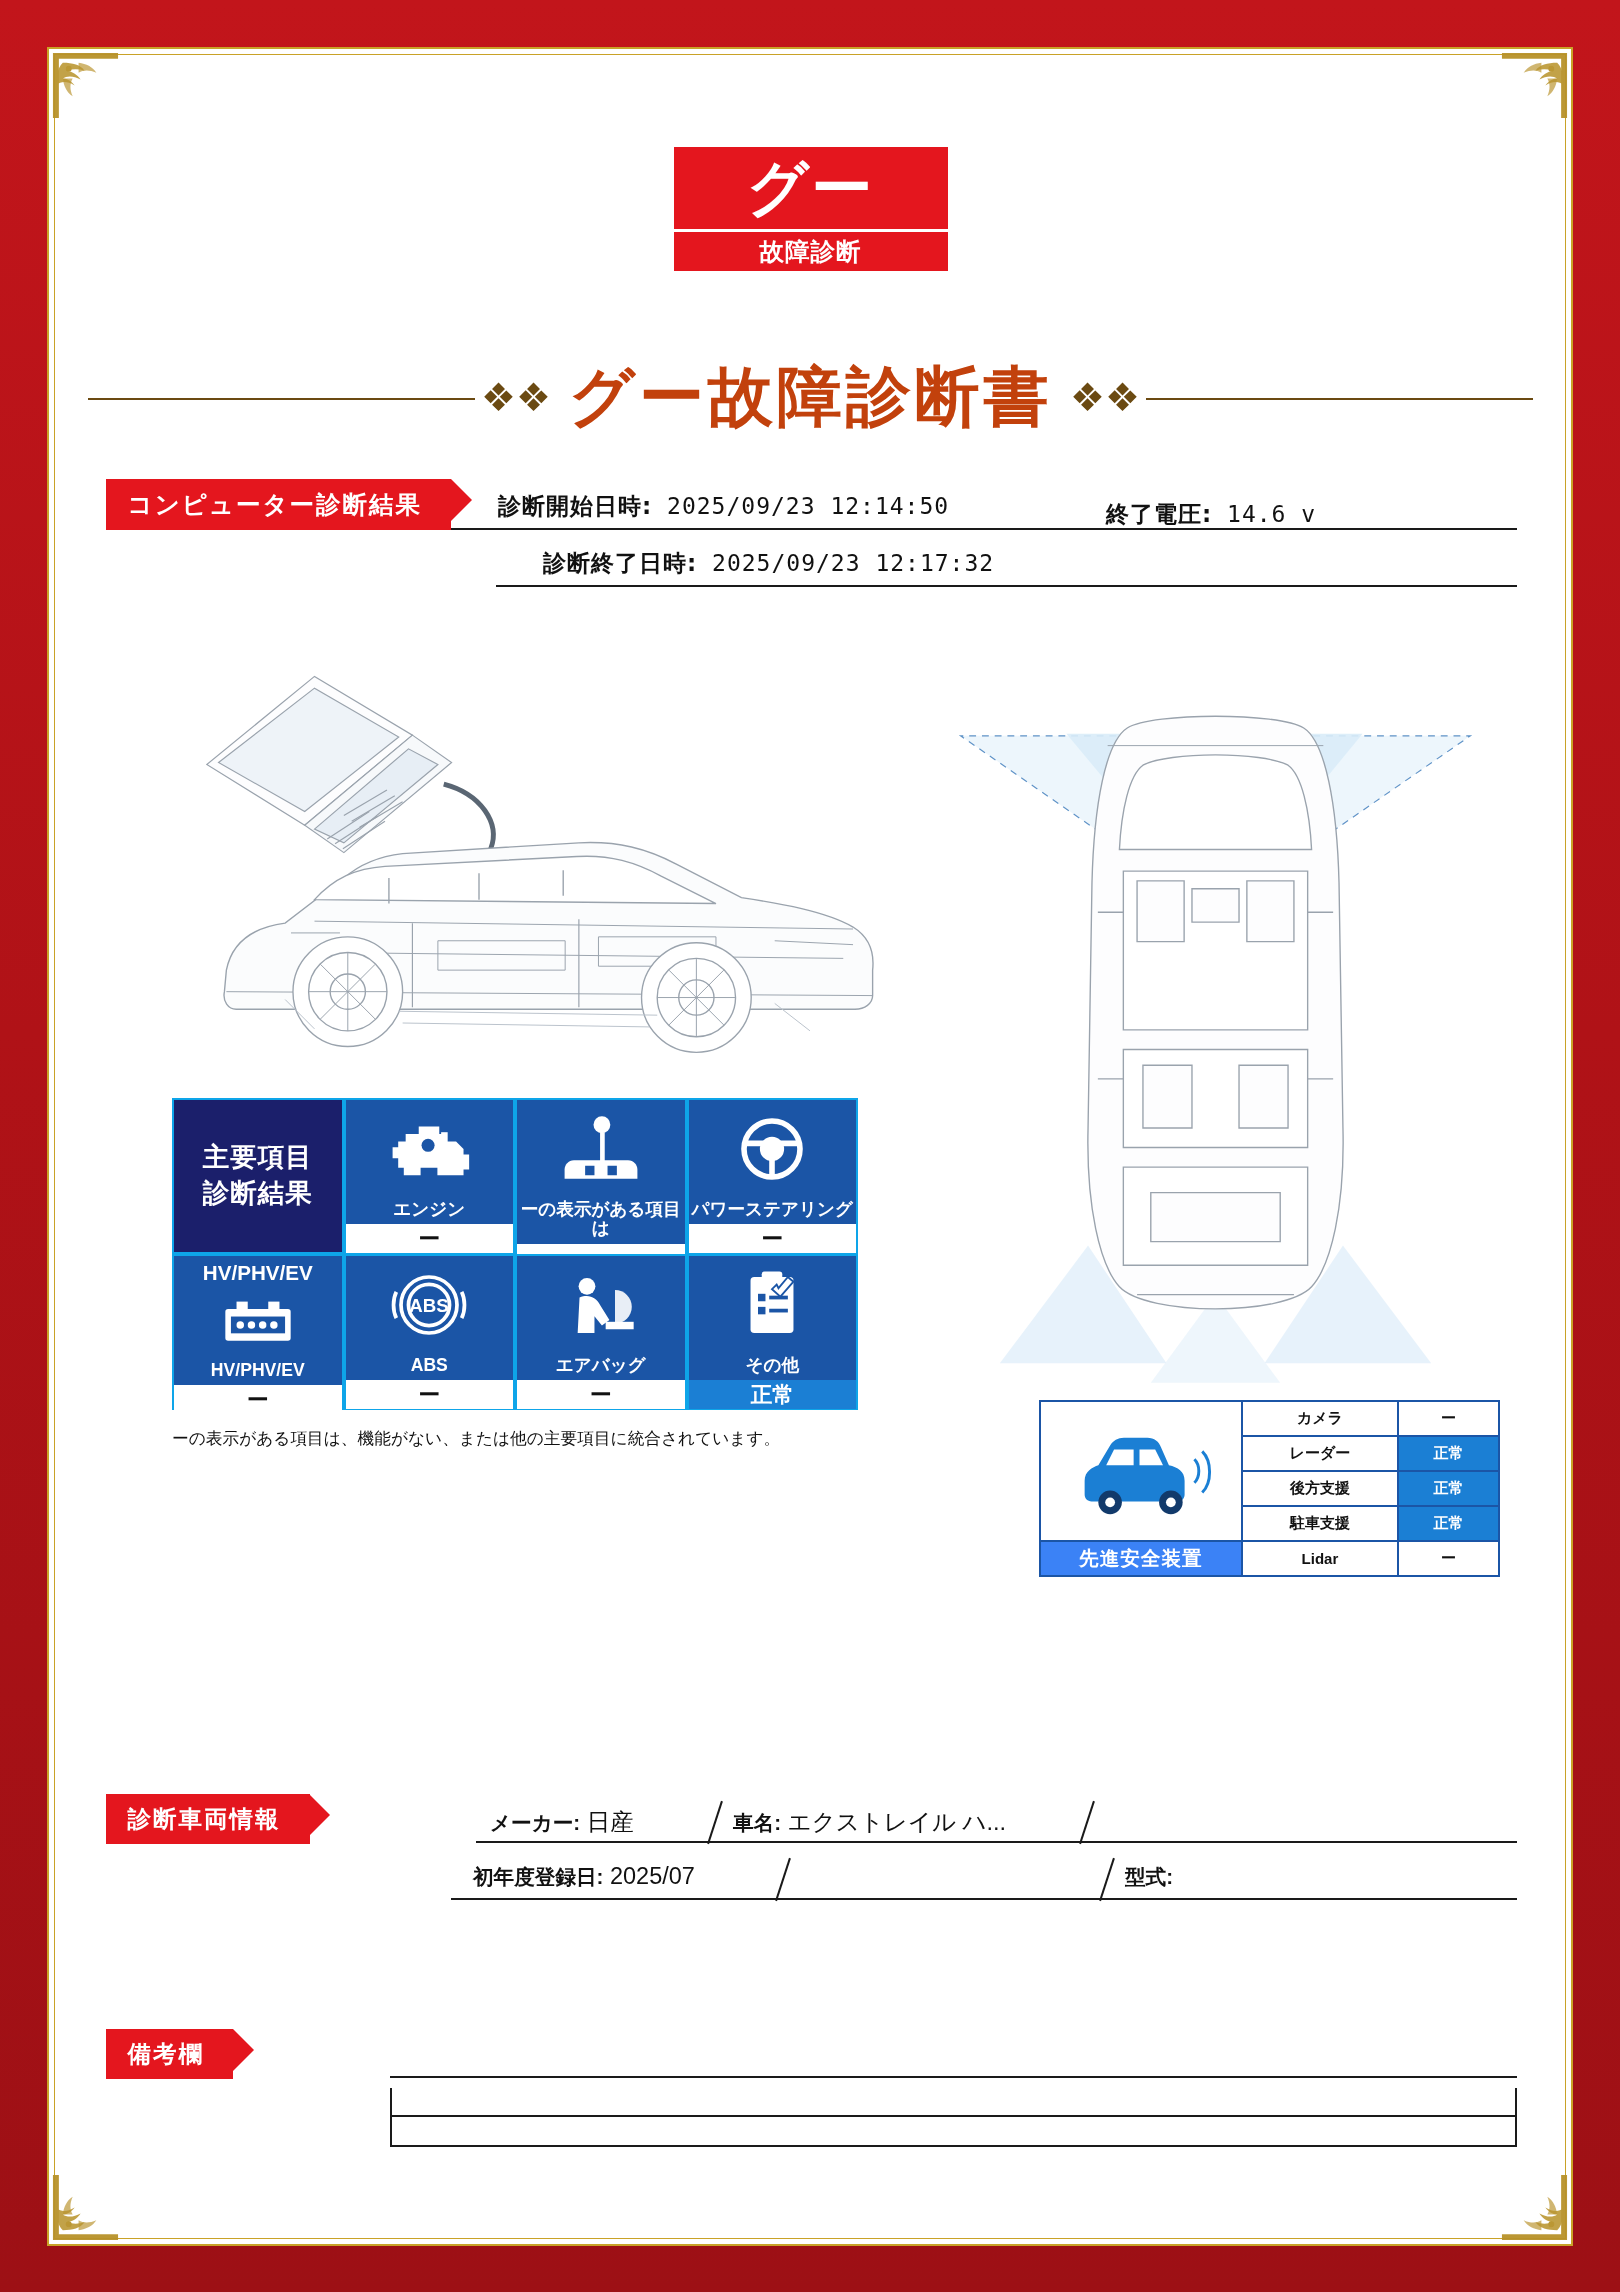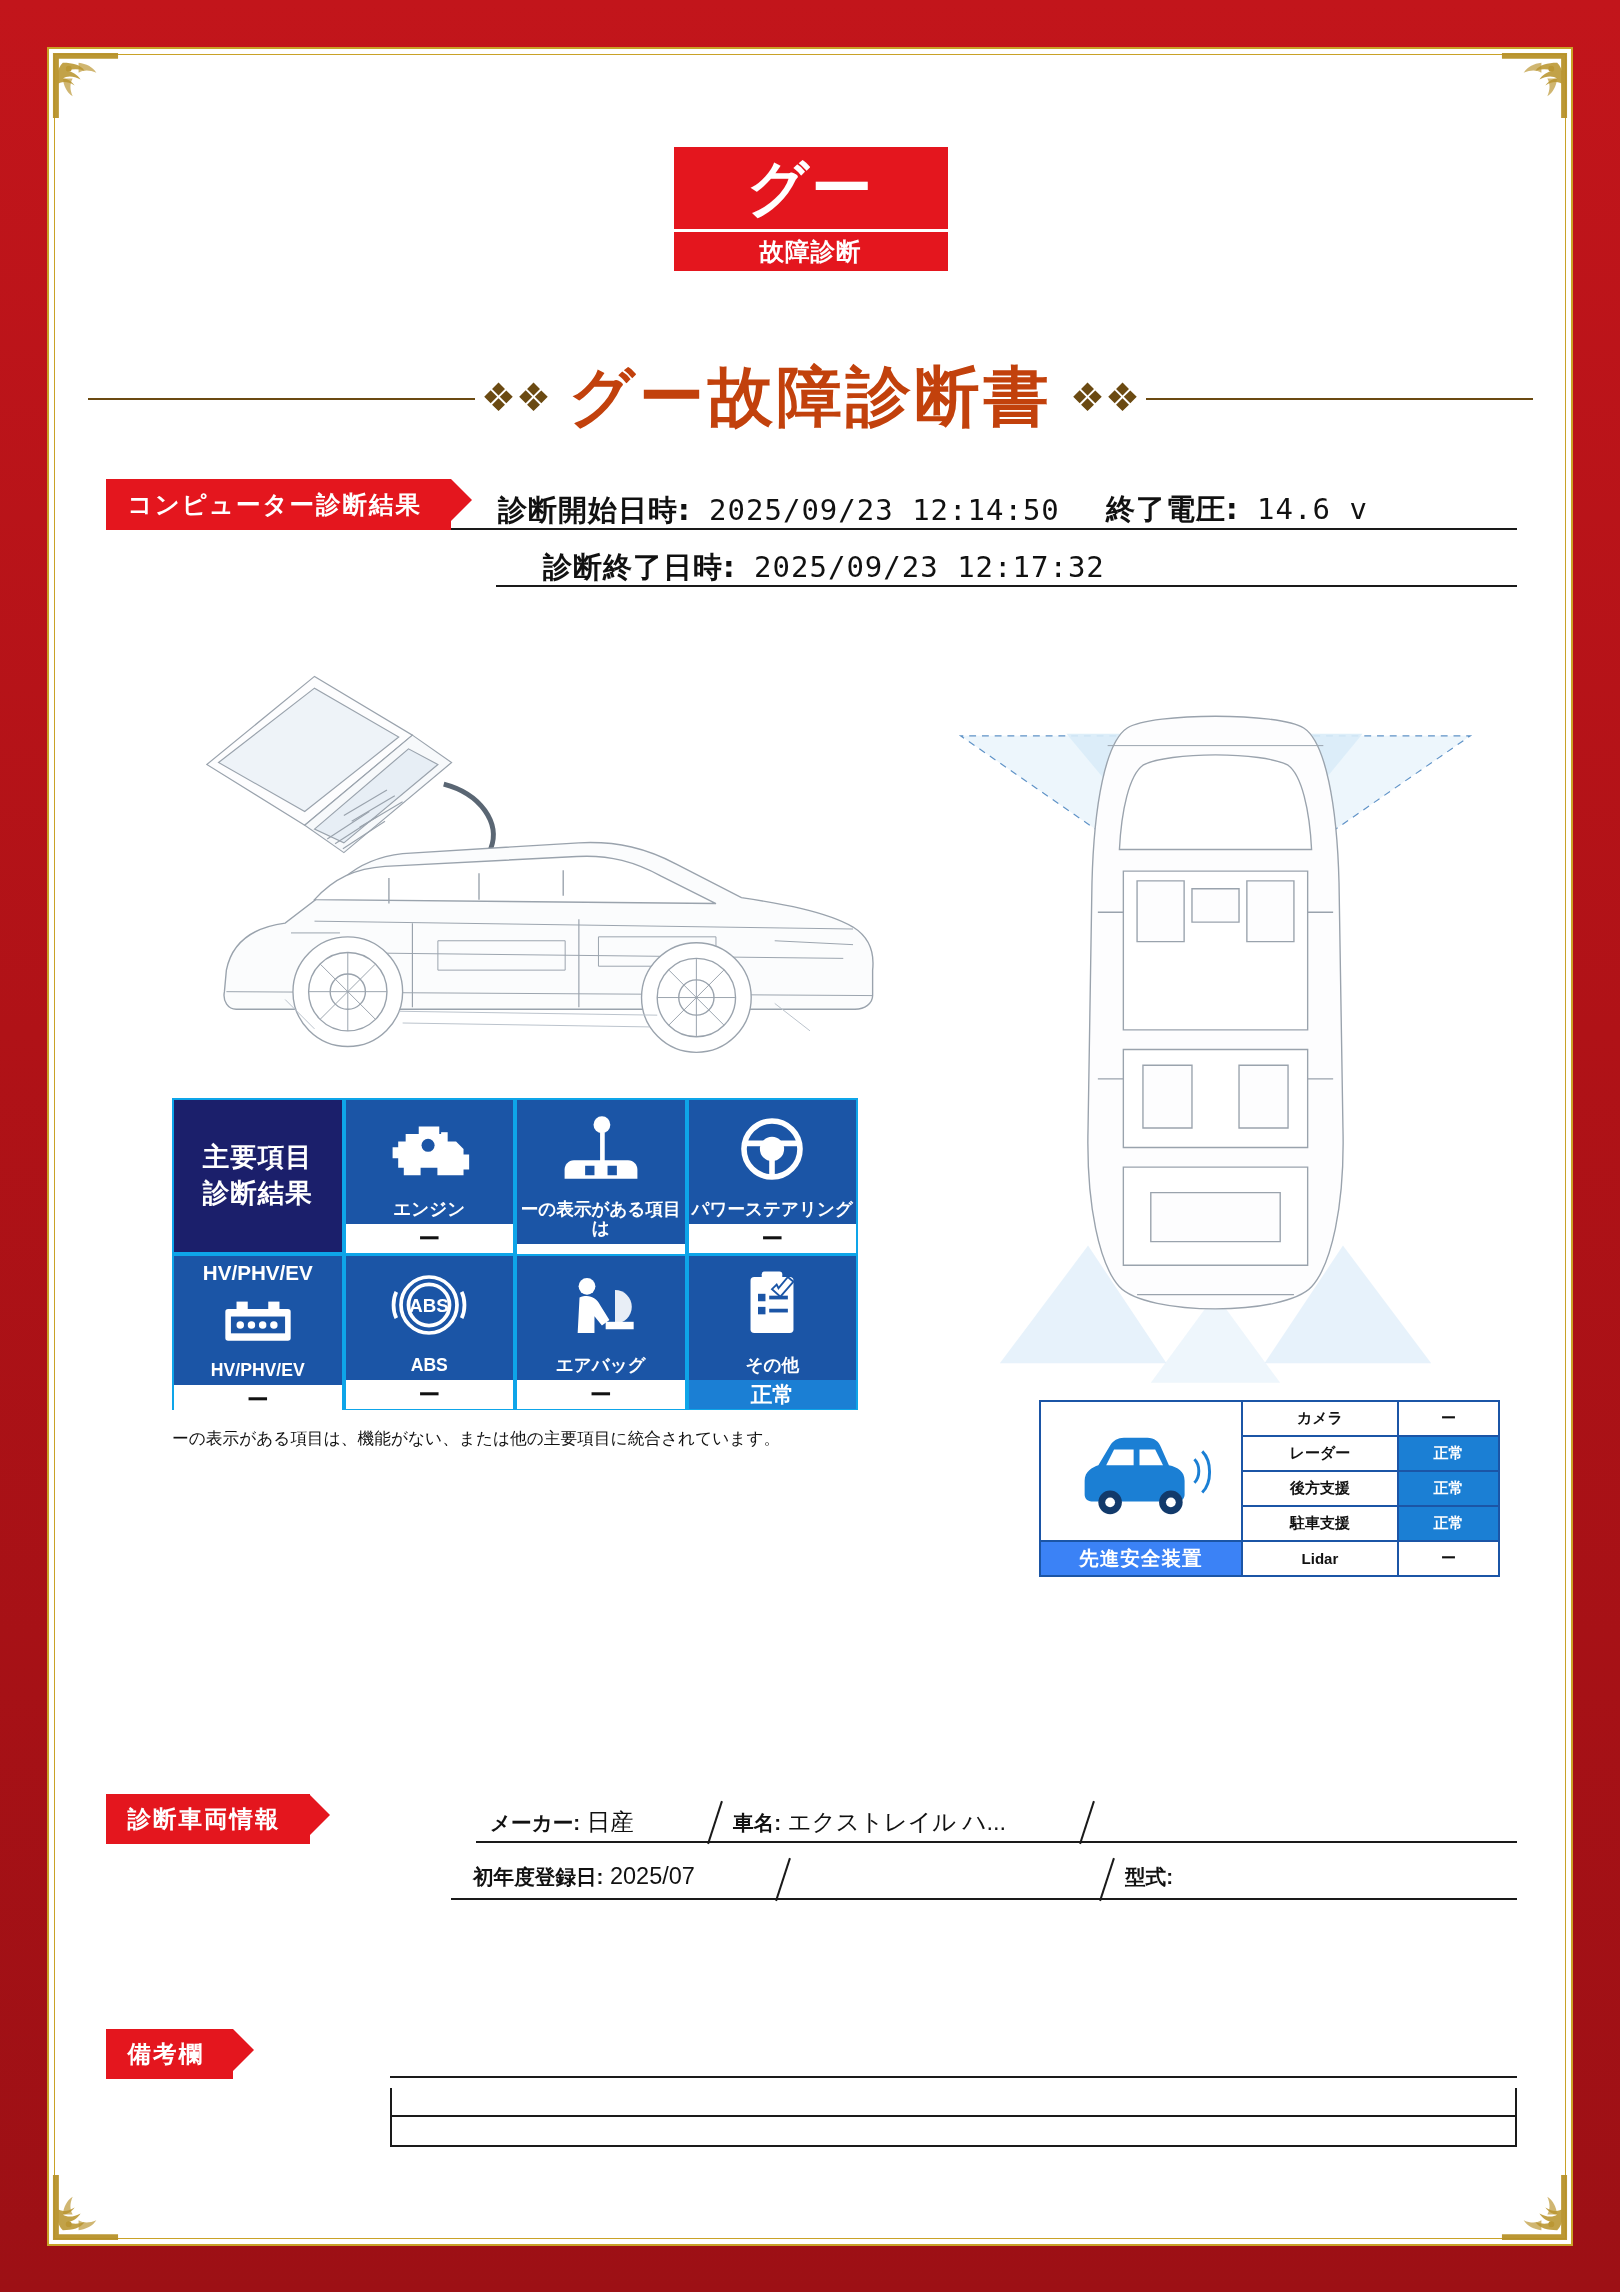--- a/index.html
+++ b/index.html
@@ -85,28 +85,28 @@
 
   
   .diag-head{position:absolute;left:47px;top:420px;width:1411px;height:108px;}
   .diag-ribbon{position:absolute;left:0;top:0;}
   .diag-line{
     position:absolute;left:345px;right:0;height:2px;background:#1a1a1a;
   }
   .l1{top:49px;}
   .l2{top:106px;left:390px;}
   .diag-txt{
-    position:absolute;font-size:29px;color:#111;letter-spacing:1px;
+    position:absolute;font-size:23px;color:#111;letter-spacing:1px;
     font-family:"DejaVu Sans Mono","Liberation Mono",monospace;
     white-space:nowrap;
   }
   .dt-label{font-family:"DejaVu Sans","Liberation Sans",sans-serif;font-weight:bold;}
   .t-start{left:392px;top:11.8px;}
   .t-end{left:437px;top:69px;}
-  .t-volt{left:1000px;top:11px;}
+  .t-volt{left:1000px;top:20px;}
 
   
   .illus-left{position:absolute;left:108px;top:588px;width:765px;height:470px;}
   .illus-right{position:absolute;left:882px;top:559px;width:549px;height:765px;}
   .illus-left svg,.illus-right svg{width:100%;height:100%;display:block;}
 
   
   .items{position:absolute;left:113px;top:1039px;width:686px;}
   .items-note{
     background:#e4161e;color:#fff;text-align:center;font-weight:bold;

